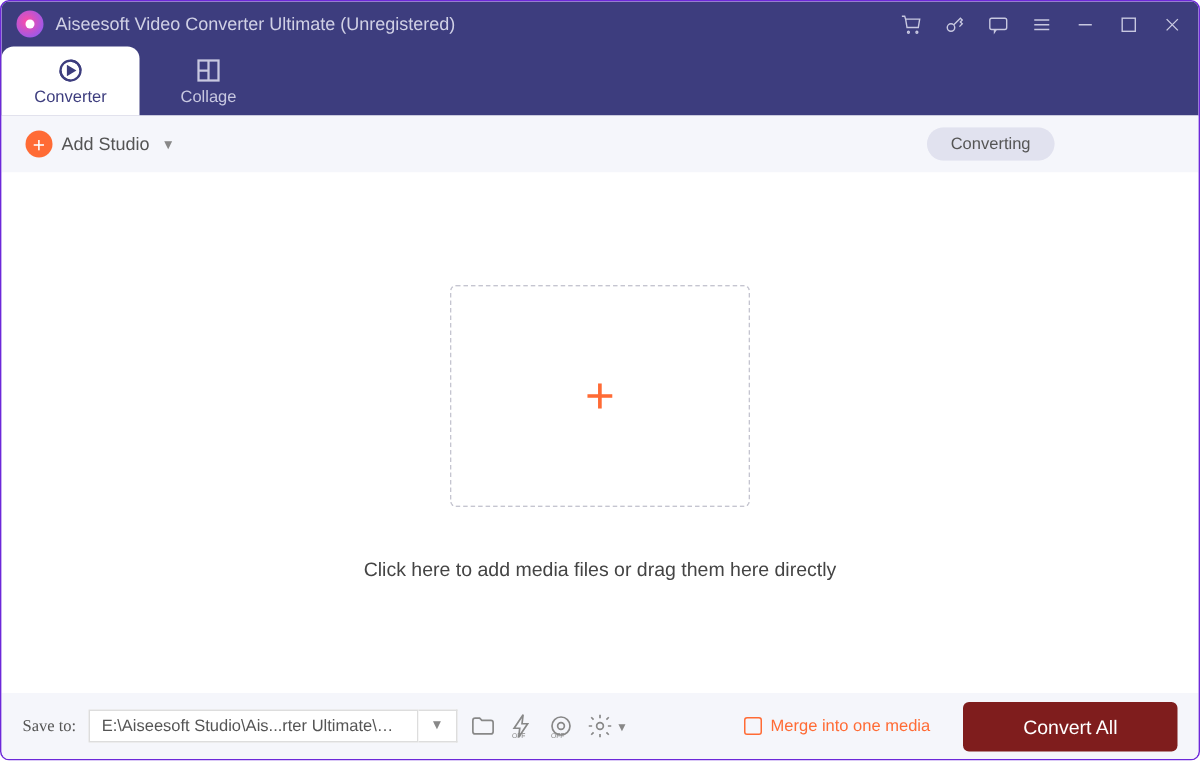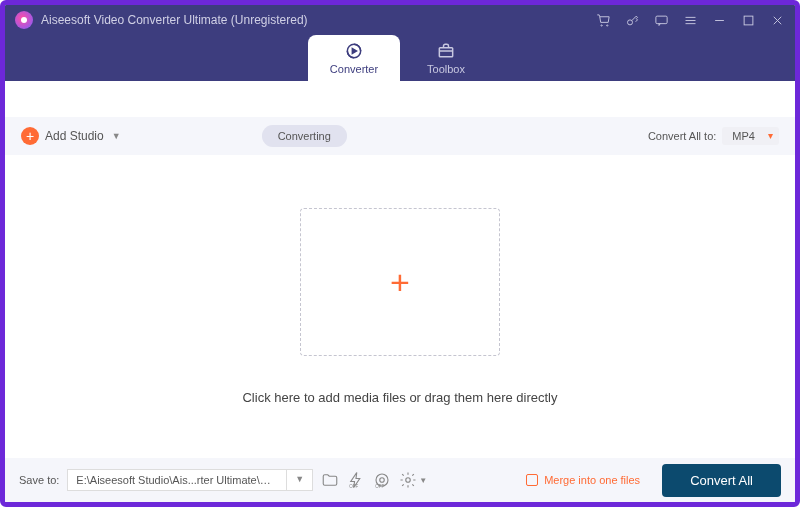--- a/index.html
+++ b/index.html
@@ -1,50 +1,50 @@
 <!DOCTYPE html>
 <html><head>
 <meta charset="utf-8">
 <style>
 *{margin:0;padding:0;box-sizing:border-box;font-family:-apple-system,BlinkMacSystemFont,"Segoe UI",Arial,sans-serif;}
 body{background:#fff;width:800px;height:507px;overflow:hidden;}
-.window{width:800px;height:507px;display:flex;flex-direction:column;border:5px solid #6d28d9;border-radius:6px;overflow:hidden;gap:36px;}
+.window{width:800px;height:507px;display:flex;flex-direction:column;border:1px solid #6d28d9;border-radius:6px;overflow:hidden;}
 .titlebar{background:#3d3d7e;height:76px;display:flex;flex-direction:column;}
 .titlebar-top{height:30px;display:flex;align-items:center;padding:0 10px;color:#fff;}
 .logo{width:18px;height:18px;border-radius:50%;background:radial-gradient(circle at 40% 40%,#ff4da6,#7c5cff);margin-right:8px;position:relative;}
 .logo::after{content:'';position:absolute;width:6px;height:6px;border-radius:50%;background:#fff;top:6px;left:6px;}
 .title{font-size:12px;color:#d0d0e5;}
 .title-controls{margin-left:auto;display:flex;gap:14px;align-items:center;}
 .title-controls svg{width:15px;height:15px;stroke:#c8c8e0;fill:none;stroke-width:1.5;cursor:pointer;}
-.tabs{height:46px;display:flex;align-items:flex-end;justify-content:center;gap:0;}
+.tabs{height:46px;display:flex;align-items:flex-end;gap:0;}
 .tab{width:92px;height:46px;display:flex;flex-direction:column;align-items:center;justify-content:center;cursor:pointer;color:#c8c8e0;font-size:11px;gap:2px;}
 .tab.active{background:#fff;color:#3d3d7e;border-radius:8px 8px 0 0;}
 .tab svg{width:20px;height:20px;}
 .toolbar{height:38px;background:#f5f6fb;display:flex;align-items:center;padding:0 16px;}
 .add-btn{display:flex;align-items:center;gap:6px;cursor:pointer;font-size:12px;color:#555;}
 .plus-circle{width:18px;height:18px;border-radius:50%;background:#ff6b35;color:#fff;display:flex;align-items:center;justify-content:center;font-size:14px;line-height:1;}
 .chev{font-size:9px;color:#888;margin-left:2px;}
 .seg{margin-left:auto;display:flex;background:#edeef5;border-radius:12px;height:22px;position:relative;left:-80px;}
 .seg-item{padding:0 16px;font-size:11px;display:flex;align-items:center;color:#888;cursor:pointer;border-radius:12px;}
 .seg-item.active{background:#e1e2ef;color:#555;}
 .convert-all{margin-left:auto;display:flex;align-items:center;gap:6px;font-size:11px;color:#555;}
 .format-sel{background:#f0f0f5;padding:3px 24px 3px 10px;border-radius:3px;position:relative;cursor:pointer;font-size:11px;}
 .format-sel::after{content:'▾';position:absolute;right:6px;color:#ff6b35;font-size:10px;}
 .main{flex:1;display:flex;flex-direction:column;align-items:center;justify-content:center;background:#fff;}
 .drop{width:200px;height:148px;border:1.5px dashed #c5c5d0;border-radius:4px;display:flex;align-items:center;justify-content:center;cursor:pointer;}
 .drop-plus{font-size:34px;color:#ff6b35;font-weight:200;}
 .hint{margin-top:34px;font-size:13px;color:#444;}
 .footer{height:44px;background:#f5f6fb;display:flex;align-items:center;padding:0 14px;gap:8px;font-size:11px;}
-.save-lbl{color:#555;}
+.save-lbl{color:#555;font-family:Liberation Serif, serif;}
 .path-sel{background:#fff;border:1px solid #ddd;padding:4px 8px;width:220px;font-size:11px;color:#555;white-space:nowrap;overflow:hidden;text-overflow:ellipsis;}
 .path-chev{background:#fff;border:1px solid #ddd;border-left:none;padding:4px 8px;font-size:9px;color:#888;cursor:pointer;}
 .fi{width:18px;height:18px;stroke:#888;fill:none;stroke-width:1.5;cursor:pointer;}
 .merge{margin-left:auto;display:flex;align-items:center;gap:6px;color:#ff6b35;cursor:pointer;}
 .merge-box{width:12px;height:12px;border:1.5px solid #ff6b35;border-radius:2px;}
-.convert-btn{background:#0c4a6e;color:#fff;border:none;padding:9px 28px;border-radius:4px;font-size:13px;cursor:pointer;margin-left:14px;}
+.convert-btn{background:#7f1d1d;color:#fff;border:none;padding:9px 40px;border-radius:4px;font-size:13px;cursor:pointer;margin-left:14px;}
 </style>
 </head>
 <body>
 
 <div class="window">
   <div class="titlebar">
     <div class="titlebar-top">
       <div class="logo"></div>
       <div class="title">Aiseesoft Video Converter Ultimate (Unregistered)</div>
       <div class="title-controls">
@@ -81,40 +81,36 @@
       <div class="tab active">
         <svg viewBox="0 0 24 24" fill="none" stroke="currentColor" stroke-width="1.8">
             <circle cx="12" cy="12" r="8"></circle>
             <path d="M12 4a8 8 0 018 8M12 20a8 8 0 01-8-8"></path>
             <polygon points="10,9 10,15 15,12" fill="currentColor"></polygon>
           </svg>
         <span>Converter</span>
       </div>
       <div class="tab">
         <svg viewBox="0 0 24 24" fill="none" stroke="currentColor" stroke-width="1.8">
-            <rect x="4" y="8" width="16" height="11" rx="1"></rect>
-            <path d="M4 12h16M9 8V6a2 2 0 012-2h2a2 2 0 012 2v2"></path>
+            <rect x="4" y="4" width="16" height="16"></rect>
+            <path d="M12 4v16M4 12h8"></path>
           </svg>
-        <span>Toolbox</span>
+        <span>Collage</span>
       </div>
     </div>
   </div>
 
   <div class="toolbar">
     <div class="add-btn">
       <div class="plus-circle">+</div>
       <span>Add Studio</span>
       <span class="chev">▼</span>
     </div>
     <div class="seg">
       <div class="seg-item active">Converting</div>
-    </div>
-    <div class="convert-all">
-      <span>Convert All to:</span>
-      <div class="format-sel">MP4</div>
     </div>
   </div>
 
   <div class="main">
     <div class="drop">
       <div class="drop-plus">+</div>
     </div>
     <div class="hint">Click here to add media files or drag them here directly</div>
   </div>
 
@@ -136,17 +132,17 @@
         <circle cx="12" cy="12" r="3"></circle>
         <text x="3" y="23" font-size="6" fill="#888" stroke="none">OFF</text>
       </svg>
     <svg class="fi" viewBox="0 0 24 24">
         <circle cx="12" cy="12" r="3"></circle>
         <path d="M12 2v3M12 19v3M4.2 4.2l2.1 2.1M17.7 17.7l2.1 2.1M2 12h3M19 12h3M4.2 19.8l2.1-2.1M17.7 6.3l2.1-2.1"></path>
       </svg>
     <span style="font-size:8px;color:#888;margin-left:-6px;">▼</span>
     <div class="merge">
       <div class="merge-box"></div>
-      <span>Merge into one files</span>
+      <span>Merge into one media</span>
     </div>
     <button class="convert-btn">Convert All</button>
   </div>
 </div>
 
 </body></html>

